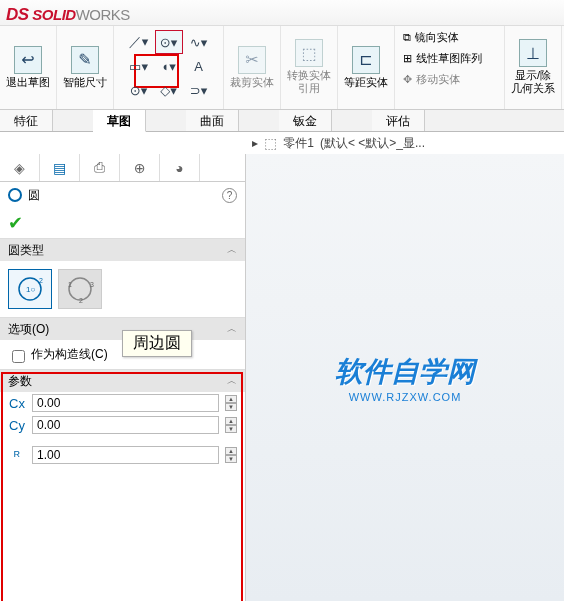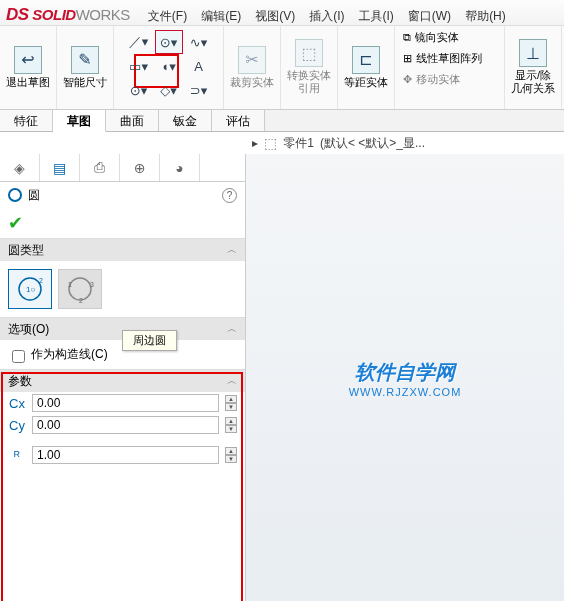--- a/index.html
+++ b/index.html
@@ -11,21 +11,21 @@
 .menubar { display: flex; gap: 14px; margin-left: 18px; font-size: 12px; color: #333; }
 .menubar span { cursor: default; }
 .ribbon { height: 84px; border-bottom: 1px solid #ccc; display: flex; background: #fafafa; position: relative; }
 .rib-group { display: flex; flex-direction: column; align-items: center; padding: 4px 6px; border-right: 1px solid #e5e5e5; position: relative; }
 .rib-big { display: flex; flex-direction: column; align-items: center; justify-content: center; width: 44px; height: 74px; font-size: 11px; text-align: center; line-height: 13px; }
 .rib-big .ico { width: 28px; height: 28px; border: 1px solid #8aa; background: #e8f4f8; margin-bottom: 2px; display:flex;align-items:center;justify-content:center;font-size:16px;color:#246; }
 .rib-small-row { display: flex; gap: 2px; }
 .rib-small { width: 28px; height: 24px; display:flex;align-items:center;justify-content:center; font-size:13px; color:#345; border:1px solid transparent; }
 .rib-small.hl { border:1px solid #c8102e; background:#eef6f9; }
 .red-hl { position:absolute; border:2px solid #e00000; left:134px; top:28px; width:45px; height:34px; pointer-events:none; }
-.tabs { height: 22px; display: flex; background:#f2f2f2; border-bottom:1px solid #bbb; }
+.tabs { height: 22px; display: flex; background:#f2f2f2; border-bottom:1px solid #bbb;gap:40px; }
 .tab { padding: 3px 14px; font-size:12px; border-right:1px solid #ccc; background:#f8f8f8; }
 .tab.active { background:#fff; border-bottom:1px solid #fff; margin-bottom:-1px; font-weight:bold; }
 .bc { height:22px; display:flex; align-items:center; padding-left:252px; font-size:12px; color:#444; gap:6px; }
 .bc .ico { font-size:14px; color:#888; }
 .main { display:flex; height: calc(601px - 26px - 84px - 22px - 22px); }
 .left { width:246px; border-right:1px solid #ccc; background:#fff; position:relative; }
 .panel-tabs { height:28px; display:flex; border-bottom:1px solid #ccc; }
 .ptab { width:40px; display:flex;align-items:center;justify-content:center; border-right:1px solid #ddd; font-size:14px; color:#666; }
 .ptab.active { background:#fff; color:#06a; }
 .prop-head { height:26px; display:flex; align-items:center; justify-content:space-between; padding:0 8px; font-size:12px; }
@@ -34,49 +34,40 @@
 .help-ico { width:15px; height:15px; border:1.5px solid #888; border-radius:50%; display:flex;align-items:center;justify-content:center;font-size:10px;color:#666; }
 .check { color:#2a2; font-size:18px; padding:4px 8px; }
 .sec { border-top:1px solid #ddd; }
 .sec-head { height:22px; display:flex; align-items:center; justify-content:space-between; padding:0 8px; background:#e5e5e5; font-size:12px; }
 .chev { font-size:10px; color:#555; }
 .circle-types { display:flex; gap:6px; padding:8px; }
 .ct { width:44px; height:40px; border:1px solid #ccc; background:#fff; display:flex;align-items:center;justify-content:center; position:relative; }
 .ct.active { border:1px solid #06a; background:#eef6fc; }
 .ct.sel { background:#e0e0e0; }
 .ct svg { width:36px; height:32px; }
-.tooltip { position:absolute; left:122px; top:330px; background:#fffff0; border:1px solid #aaa; padding:2px 10px; font-size:11px; box-shadow:1px 1px 2px rgba(0,0,0,0.2); }
+.tooltip { position:absolute; left:122px; top:330px; background:#fffff0; border:1px solid #aaa; padding:2px 10px; font-size:16px; box-shadow:1px 1px 2px rgba(0,0,0,0.2); }
 .opt-row { padding:6px 12px; display:flex; align-items:flex-end; gap:6px; font-size:12px; }
 .param-row { display:flex; align-items:center; gap:6px; padding:2px 8px; }
 .param-row .pico { width:18px; height:16px; font-size:13px; color:#06a; display:flex;align-items:center;justify-content:center; }
 .param-row input { flex:1; border:1px solid #bbb; padding:1px 4px; font-size:12px; height:18px; }
 .spin { width:12px; display:flex; flex-direction:column; }
 .spin div { height:8px; border:1px solid #aaa; background:#f0f0f0; font-size:6px; line-height:6px; text-align:center; color:#555; }
 .red-box { position:absolute; border:2px solid #e00000; left:1px; top:218px; width:242px; height:258px; pointer-events:none; }
 .viewport { flex:1; background:linear-gradient(#f4f6f8,#e8edf2); position:relative; }
 .watermark { position:absolute; left:50%; top:50%; transform:translate(-50%,-50%); text-align:center; }
-.watermark .wm1 { font-size:20px; font-weight:bold; color:#1a7fd6; font-style:italic; text-shadow:1px 1px 0 #fff; }
+.watermark .wm1 { font-size:28px; font-weight:bold; color:#1a7fd6; font-style:italic; text-shadow:1px 1px 0 #fff; }
 .watermark .wm2 { font-size:11px; color:#1a7fd6; letter-spacing:1px; }
 </style>
 </head>
 <body>
 
 <div class="titlebar">
   <span class="logo">
     <span class="ds">DS</span> <span>SOLID</span><span class="works">WORKS</span>
   </span>
-  <div class="menubar">
-    <span>文件(F)</span>
-    <span>编辑(E)</span>
-    <span>视图(V)</span>
-    <span>插入(I)</span>
-    <span>工具(I)</span>
-    <span>窗口(W)</span>
-    <span>帮助(H)</span>
-  </div>
 </div>
 
 <div class="ribbon">
   <div class="red-hl"></div>
   <div class="rib-group">
     <div class="rib-big">
       <div class="ico">↩</div>
       <span>退出草图</span>
     </div>
   </div>

